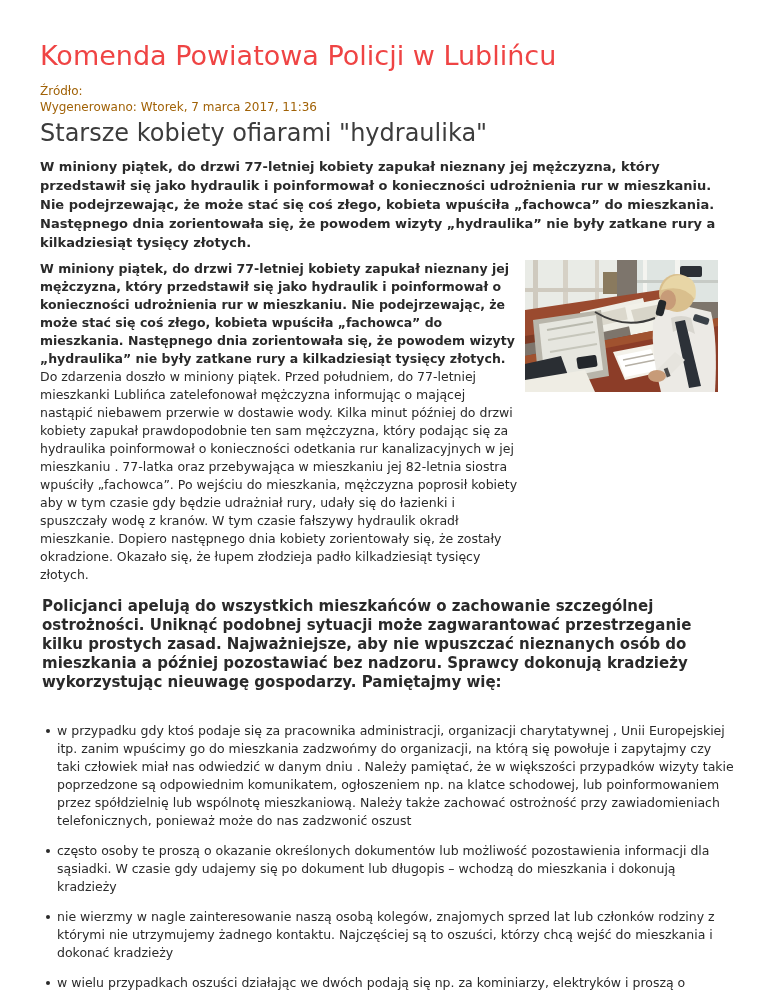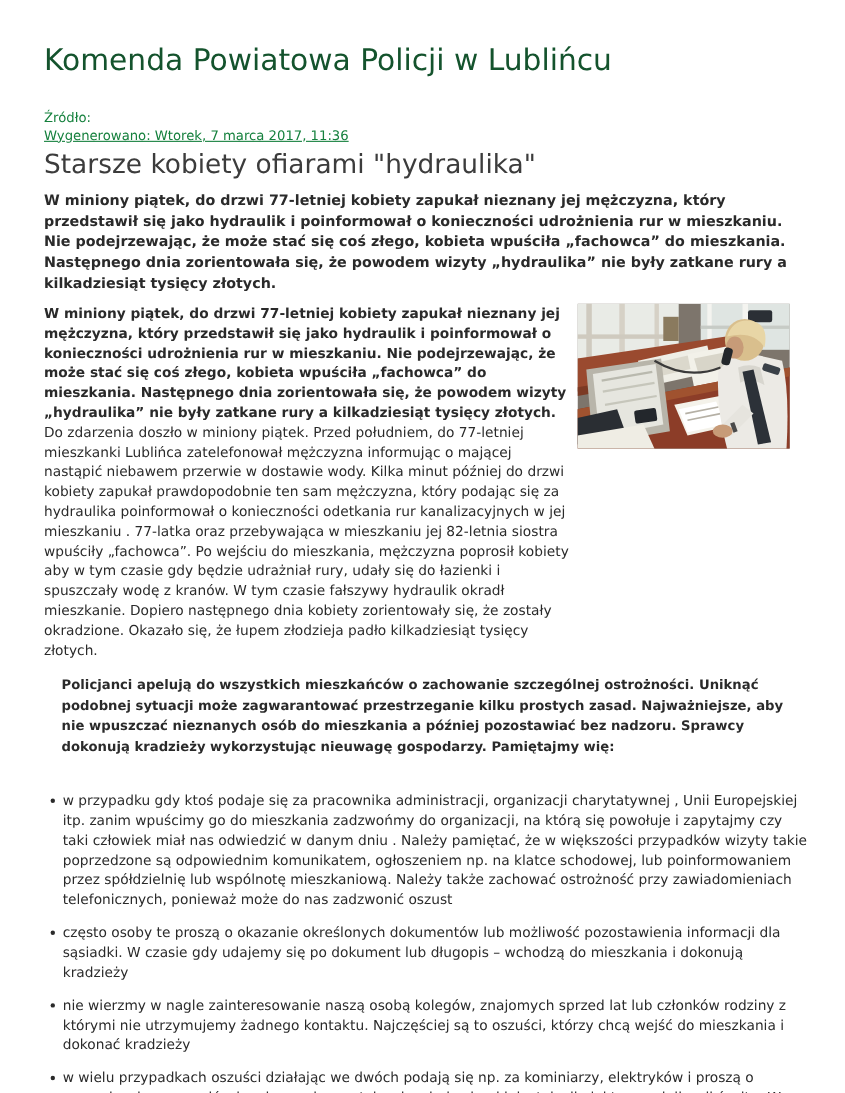--- a/index.html
+++ b/index.html
@@ -2,41 +2,41 @@
 <html><head>
 <meta charset="utf-8">
 <style>
   html,body{margin:0;padding:0;}
   body{
     width:768px;height:994px;overflow:hidden;background:#ffffff;
     color:#2a2a2a;font-family:"DejaVu Sans","Liberation Sans",sans-serif;
   }
   .page{padding:40px 33px 0 40px;box-sizing:border-box;width:768px;height:994px;}
   .page-title{
-    margin:0;font-size:27px;line-height:1.15;font-weight:400;color:#14532d;
+    margin:0;font-size:27px;line-height:1.15;font-weight:400;color:#ef4444;
   }
   .source-block{
-    margin-top:29px;font-size:12px;line-height:15.5px;color:#15803d;
+    margin-top:13px;font-size:12px;line-height:15.5px;color:#a16207;
     word-break:break-all;max-width:702px;
   }
-  .source-block .gen-line{word-break:normal;text-decoration:underline;}
+  .source-block .gen-line{word-break:normal;}
   .article-title{
     margin:4px 0 0;font-size:24px;line-height:1.2;font-weight:400;color:#3c3c3c;
   }
   .lead-par{
     margin:9px 0 0;font-size:13px;line-height:19px;font-weight:bold;color:#2a2a2a;
   }
   .article-row{display:flex;align-items:flex-start;margin-top:8px;}
   .body-col{
     flex:none;width:478px;margin:0;font-size:12.5px;line-height:18px;color:#2a2a2a;
   }
   .body-col b{font-weight:bold;}
   .photo{flex:none;margin-left:7px;display:block;}
   .appeal-par{
-    margin:13px 16px 0;font-size:12px;line-height:19px;font-weight:bold;color:#2a2a2a;
+    margin:13px 2px 0;font-size:15px;line-height:19px;font-weight:bold;color:#2a2a2a;
   }
   ul.tips{
     margin:30px 0 0;padding:0 0 0 17px;list-style:none;
     font-size:12.5px;line-height:18px;color:#2a2a2a;max-width:697px;
   }
   ul.tips li{position:relative;margin:12px 0 2px;}
   ul.tips li::before{
     content:"";position:absolute;left:-11px;top:7px;width:4px;height:4px;
     border-radius:50%;background:#2a2a2a;
   }

